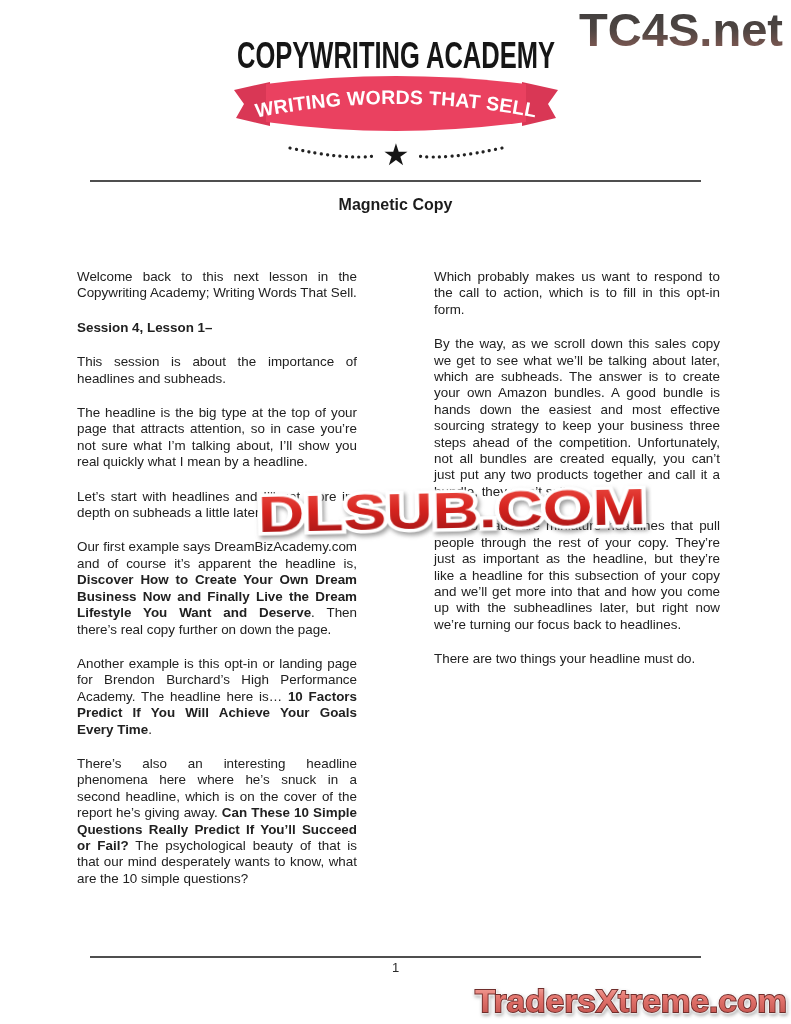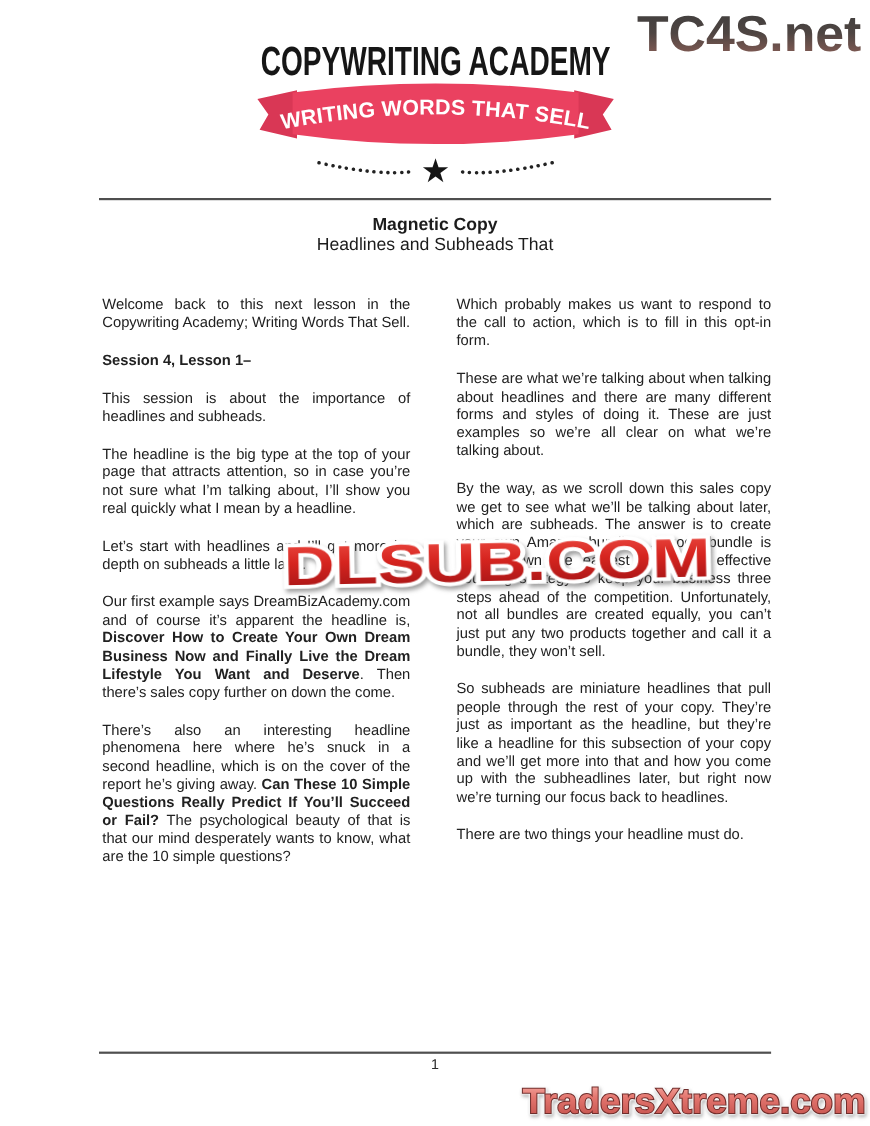--- a/index.html
+++ b/index.html
@@ -14,22 +14,22 @@
   .rule-top{top:180px;}
   .rule-bottom{top:956px;}
   .title-block{
     position:absolute;top:196px;left:90px;width:611px;text-align:center;
     font-size:16px;line-height:18px;color:#1c1c1c;
   }
   .title-block .t1{font-weight:bold;}
   .col{
     position:absolute;top:269px;font-size:13.4px;line-height:16.4px;color:#212121;
   }
-  .col-left{left:93px;width:280px;}
-  .col-right{left:415px;width:286px;}
+  .col-left{left:77px;width:280px;}
+  .col-right{left:434px;width:286px;}
   .para{margin:0 0 18px 0;text-align:justify;}
   .para.bold-para, .para .b{font-weight:bold;}
   .watermark{position:absolute;left:252px;top:478px;transform:rotate(-1.2deg);}
   .page-number{
     position:absolute;top:960px;left:90px;width:611px;text-align:center;
     font-size:13px;color:#2a2a2a;
   }
   .tradersxtreme{position:absolute;top:981px;right:0px;}
 </style>
 </head>
@@ -61,35 +61,34 @@
     </text>
     <path d="M64,114 Q118,126 148,122" fill="none" stroke="#222222" stroke-width="3.2" stroke-dasharray="0.1 6.2" stroke-linecap="round"></path>
     <path d="M276,114 Q222,126 192,122" fill="none" stroke="#222222" stroke-width="3.2" stroke-dasharray="0.1 6.2" stroke-linecap="round"></path>
     <text x="170" y="131" text-anchor="middle" font-size="30" fill="#151515">★</text>
   </svg>
 
   <div class="rule rule-top"></div>
 
   <div class="title-block">
     <div class="t1">Magnetic Copy</div>
-    <div>Headlines and Subheads That</div>
   </div>
 
   <div class="col col-left">
       <p class="para"><span>Welcome back to this next lesson in the Copywriting Academy; Writing Words That Sell.</span></p>
       <p class="para"><span class="b">Session 4, Lesson 1–</span></p>
       <p class="para"><span>This session is about the importance of headlines and subheads.</span></p>
       <p class="para"><span>The headline is the big type at the top of your page that attracts attention, so in case you’re not sure what I’m talking about, I’ll show you real quickly what I mean by a headline.</span></p>
       <p class="para"><span>Let’s start with headlines and I’ll get more in-depth on subheads a little later.</span></p>
-      <p class="para"><span>Our first example says DreamBizAcademy.com and of course it’s apparent the headline is, </span><span class="b">Discover How to Create Your Own Dream Business Now and Finally Live the Dream Lifestyle You Want and Deserve</span><span>. Then there’s sales copy further on down the come.</span></p>
+      <p class="para"><span>Our first example says DreamBizAcademy.com and of course it’s apparent the headline is, </span><span class="b">Discover How to Create Your Own Dream Business Now and Finally Live the Dream Lifestyle You Want and Deserve</span><span>. Then there’s real copy further on down the page.</span></p>
+      <p class="para"><span>Another example is this opt-in or landing page for Brendon Burchard’s High Performance Academy. The headline here is… </span><span class="b">10 Factors Predict If You Will Achieve Your Goals Every Time</span><span>.</span></p>
       <p class="para"><span>There’s also an interesting headline phenomena here where he’s snuck in a second headline, which is on the cover of the report he’s giving away. </span><span class="b">Can These 10 Simple Questions Really Predict If You’ll Succeed or Fail?</span><span> The psychological beauty of that is that our mind desperately wants to know, what are the 10 simple questions?</span></p>
     </div>
   <div class="col col-right">
       <p class="para"><span>Which probably makes us want to respond to the call to action, which is to fill in this opt-in form.</span></p>
-      <p class="para"><span>These are what we’re talking about when talking about headlines and there are many different forms and styles of doing it. These are just examples so we’re all clear on what we’re talking about.</span></p>
       <p class="para"><span>By the way, as we scroll down this sales copy we get to see what we’ll be talking about later, which are subheads. The answer is to create your own Amazon bundles. A good bundle is hands down the easiest and most effective sourcing strategy to keep your business three steps ahead of the competition. Unfortunately, not all bundles are created equally, you can’t just put any two products together and call it a bundle, they won’t sell.</span></p>
       <p class="para"><span>So subheads are miniature headlines that pull people through the rest of your copy. They’re just as important as the headline, but they’re like a headline for this subsection of your copy and we’ll get more into that and how you come up with the subheadlines later, but right now we’re turning our focus back to headlines.</span></p>
       <p class="para"><span>There are two things your headline must do.</span></p>
     </div>
 
   <svg class="watermark" width="400" height="64" viewBox="0 0 400 64">
     <defs>
       <linearGradient id="wmg" x1="0" y1="0" x2="0" y2="1">
         <stop offset="0" stop-color="#ef5148"></stop>
         <stop offset="0.45" stop-color="#d6241f"></stop>

